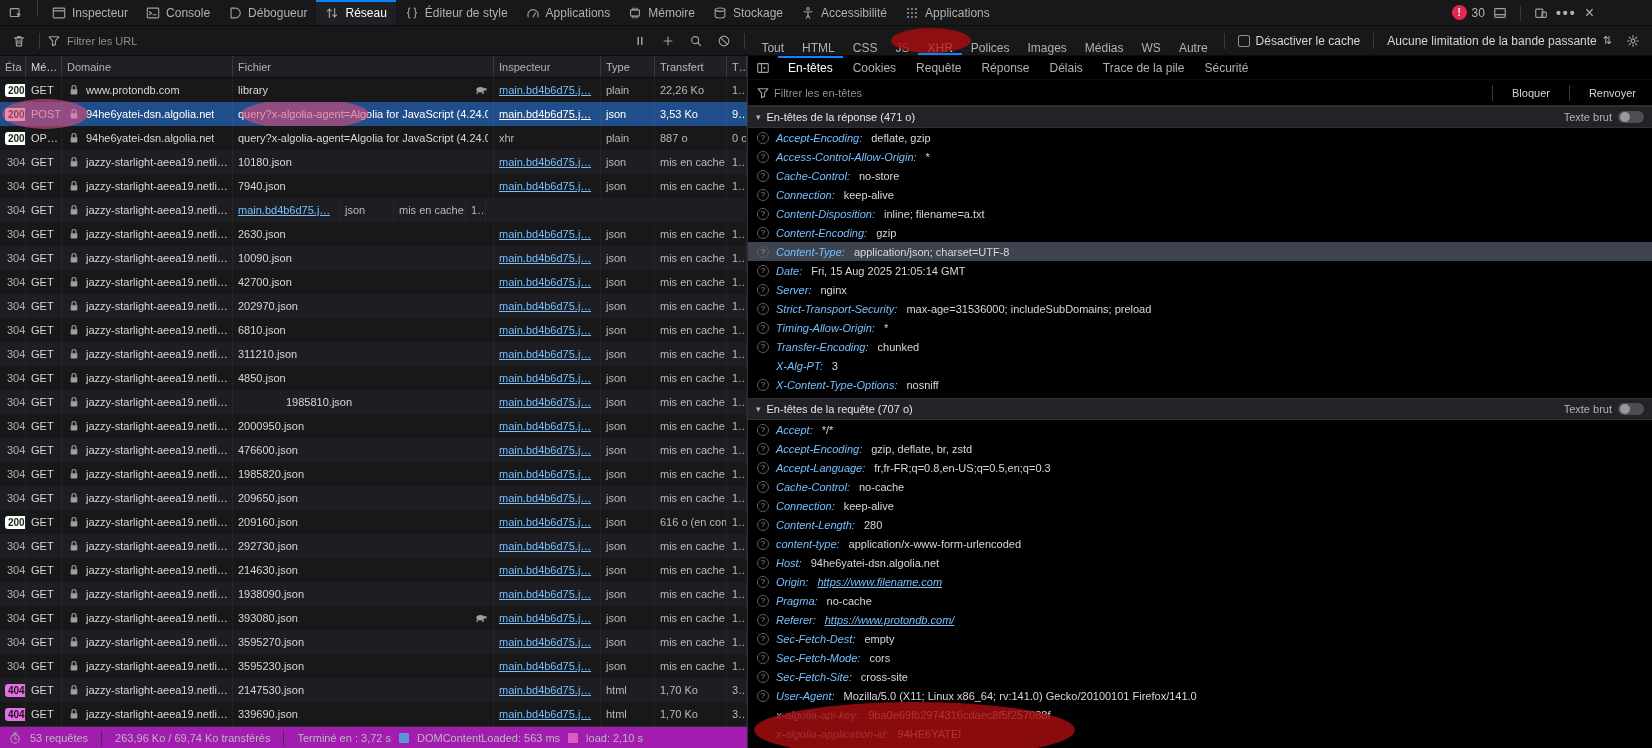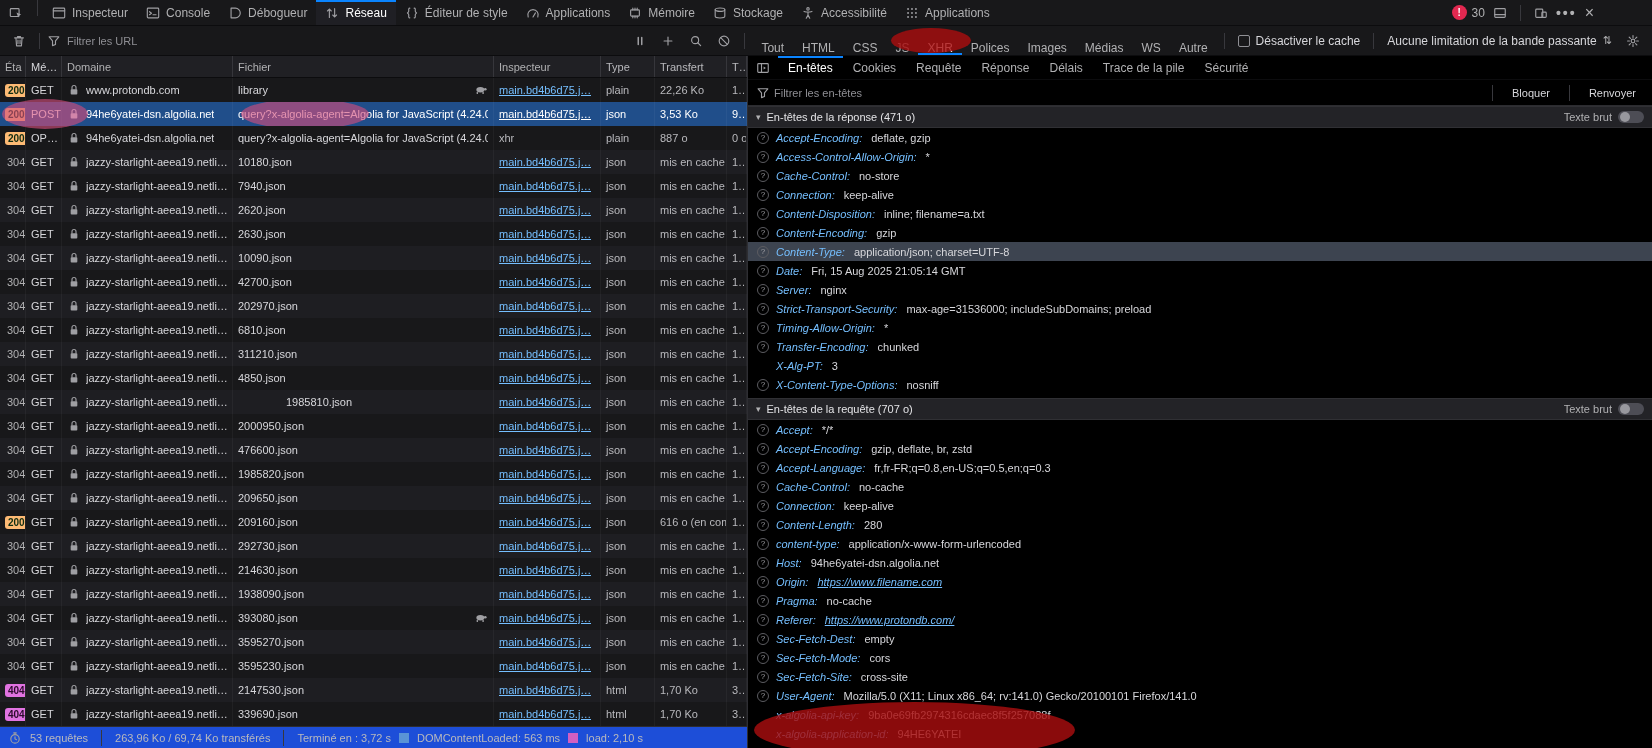--- a/index.html
+++ b/index.html
@@ -53,33 +53,33 @@
   .row .cell { display:flex; align-items:center; padding:0 5px; overflow:hidden; white-space:nowrap; border-right:1px solid rgba(255,255,255,0.045); min-width:0; }
   .c-status{ width:26px; flex:none; padding:0 2px; }
   .c-method{ width:36px; flex:none; color:#d7d7db; }
   .c-domain{ width:171px; flex:none; gap:5px; }
   .c-file  { flex:1; gap:4px; }
   .c-init  { width:107px; flex:none; }
   .c-type  { width:54px; flex:none; color:#b9b9bd; }
   .c-transfer{ width:72px; flex:none; color:#b9b9bd; }
   .c-time  { width:20px; flex:none; color:#b9b9bd; border-right:none; }
   .badge { font-size:10px; font-weight:bold; line-height:13px; padding:0 3px; border-radius:3px; }
-  .badge.ok  { background:#fdba74; color:#102c10; }
+  .badge.ok  { background:#ffffff; color:#102c10; }
   .badge.err { background:#e173e1; color:#2d0b2d; }
   .st-plain { color:#b1b1b3; padding-left:2px; }
   .file-txt { overflow:hidden; white-space:nowrap; flex:1; min-width:0; }
   .dom-txt { overflow:hidden; white-space:nowrap; }
   .init-link { color:#75bfff; text-decoration:underline; overflow:hidden; white-space:nowrap; }
   .init-plain { color:#b9b9bd; }
   .row.sel .cell, .row.sel .c-type, .row.sel .c-transfer, .row.sel .c-time, .row.sel .st-plain { color:#fff; }
   .row.sel .init-link { color:#fff; }
   .row.sel .icon { color:#cfe0f5; }
 
   
-  .status-bar { height:22px; flex:none; display:flex; align-items:center; gap:8px; padding:0 8px; border-top:1px solid #2c2c30; background:#1d4ed8; color:#b9b9bd; }
+  .status-bar { height:22px; flex:none; display:flex; align-items:center; gap:8px; padding:0 8px; border-top:1px solid #2c2c30; background:#a21caf; color:#b9b9bd; }
   .sq { width:10px; height:10px; flex:none; }
   .sq.blue { background:#5a93d6; }
   .sq.pink { background:#d25fc1; }
   .sb-item { white-space:nowrap; }
 
   
   .detail-tabs { height:24px; flex:none; display:flex; align-items:stretch; border-bottom:1px solid #0c0c0e; }
   .dock-btn { display:flex; align-items:center; padding:0 8px; }
   .dtab { display:flex; align-items:center; padding:0 10px; color:#b1b1b3; font-size:12px; }
   .dtab.active { color:#fff; box-shadow: inset 0 2px 0 #0a84ff; }
@@ -510,23 +510,20 @@
             <div class="cell c-method">GET</div>
             <div class="cell c-domain">
               <span class="icon">
                 <svg width="14" height="14" viewBox="0 0 16 16" fill="none" stroke="currentColor" stroke-width="1.3" stroke-linecap="round" stroke-linejoin="round">
                   <rect x="4.2" y="7" width="7.6" height="6" rx="1" fill="currentColor" stroke="none"></rect>
                   <path d="M5.7 7V5.2a2.3 2.3 0 014.6 0V7"></path>
                 </svg>
               </span>
               <span class="dom-txt">jazzy-starlight-aeea19.netli…</span>
             </div>
-            <div class="cell c-file" style="position: relative;">
-              <span class="file-txt">2620.json</span>
-            </div>
             <div class="cell c-init">
               <span class="init-link">main.bd4b6d75.j…</span>
             </div>
             <div class="cell c-type">json</div>
             <div class="cell c-transfer">mis en cache</div>
             <div class="cell c-time">1…</div>
           </div>
           <div class="row">
             <div class="cell c-status">
               <span class="st-plain">304</span>

